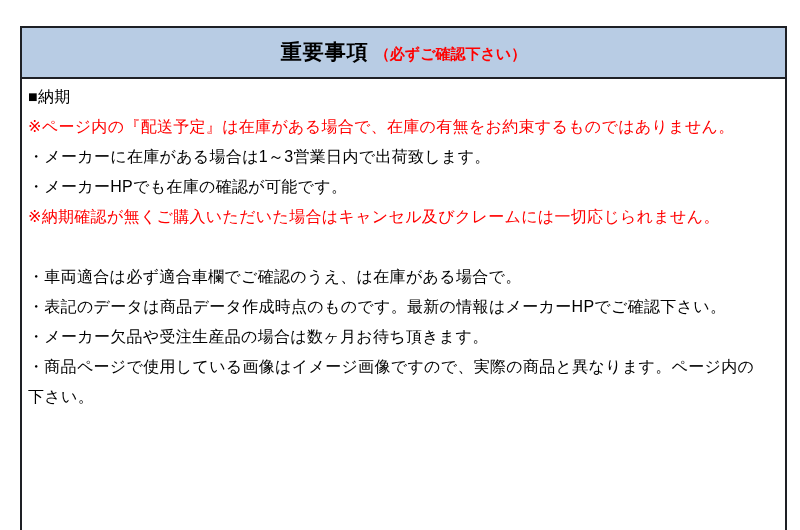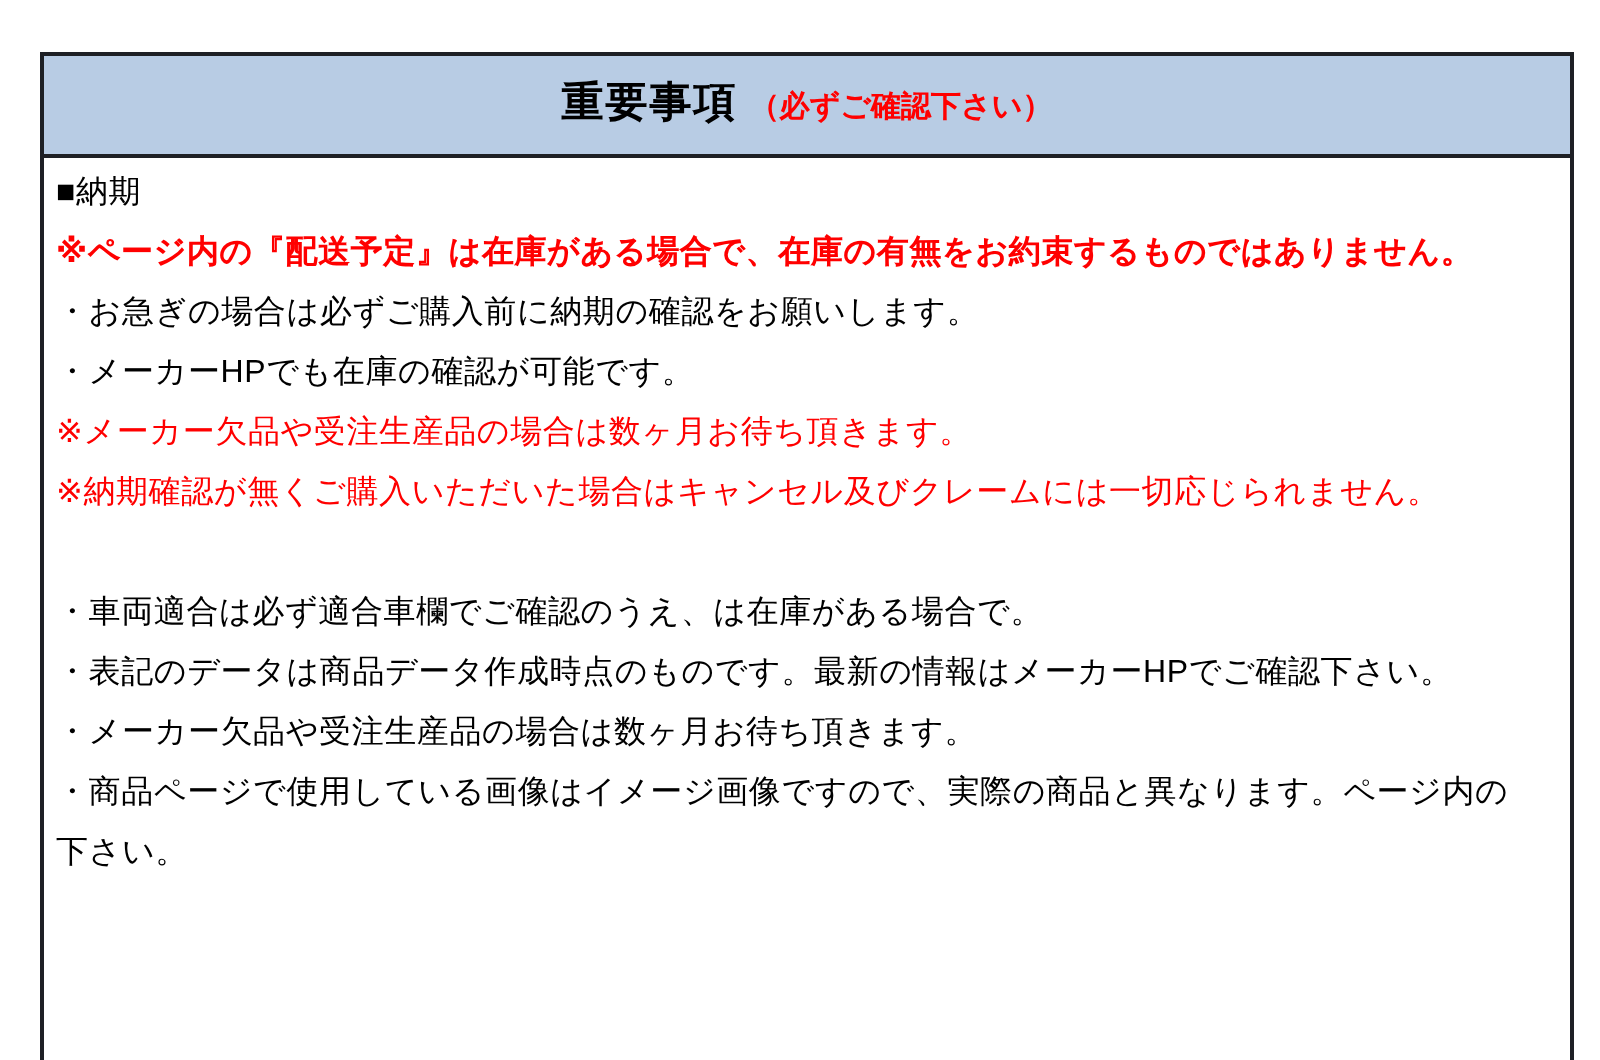--- a/index.html
+++ b/index.html
@@ -44,37 +44,36 @@
   }
   .line {
     font-size: 16px;
     line-height: 30px;
     min-height: 30px;
     color: var(--text, #000000);
     white-space: nowrap;
     letter-spacing: 0.3px;
   }
   .line.red  { color: var(--red, #ff0000); }
-  .line.bold { font-weight: bold; }
+  .line.bold { font-weight: normal; }
 </style>
 </head>
 <body>
 
 <div class="page">
   <div class="box">
     <div class="header">
       <span class="title">重要事項</span><span class="subtitle">（必ずご確認下さい）</span>
     </div>
     <div class="notice-body">
       <div>
           <div class="line">■納期</div>
           <div class="line red bold">※ページ内の『配送予定』は在庫がある場合で、在庫の有無をお約束するものではありません。</div>
-          <div class="line">・お急ぎの場合は必ずご購入前に納期の確認をお願いします。</div>
+          <div class="line">・メーカーに在庫がある場合は1～3営業日内で出荷致します。</div>
           <div class="line">・メーカーHPでも在庫の確認が可能です。</div>
-          <div class="line red">※メーカー欠品や受注生産品の場合は数ヶ月お待ち頂きます。</div>
           <div class="line red">※納期確認が無くご購入いただいた場合はキャンセル及びクレームには一切応じられません。</div>
           <div class="line"></div>
           <div class="line">・車両適合は必ず適合車欄でご確認のうえ、は在庫がある場合で。</div>
           <div class="line">・表記のデータは商品データ作成時点のものです。最新の情報はメーカーHPでご確認下さい。</div>
           <div class="line">・メーカー欠品や受注生産品の場合は数ヶ月お待ち頂きます。</div>
           <div class="line">・商品ページで使用している画像はイメージ画像ですので、実際の商品と異なります。ページ内の</div>
           <div class="line">下さい。</div>
         </div>
     </div>
   </div>

